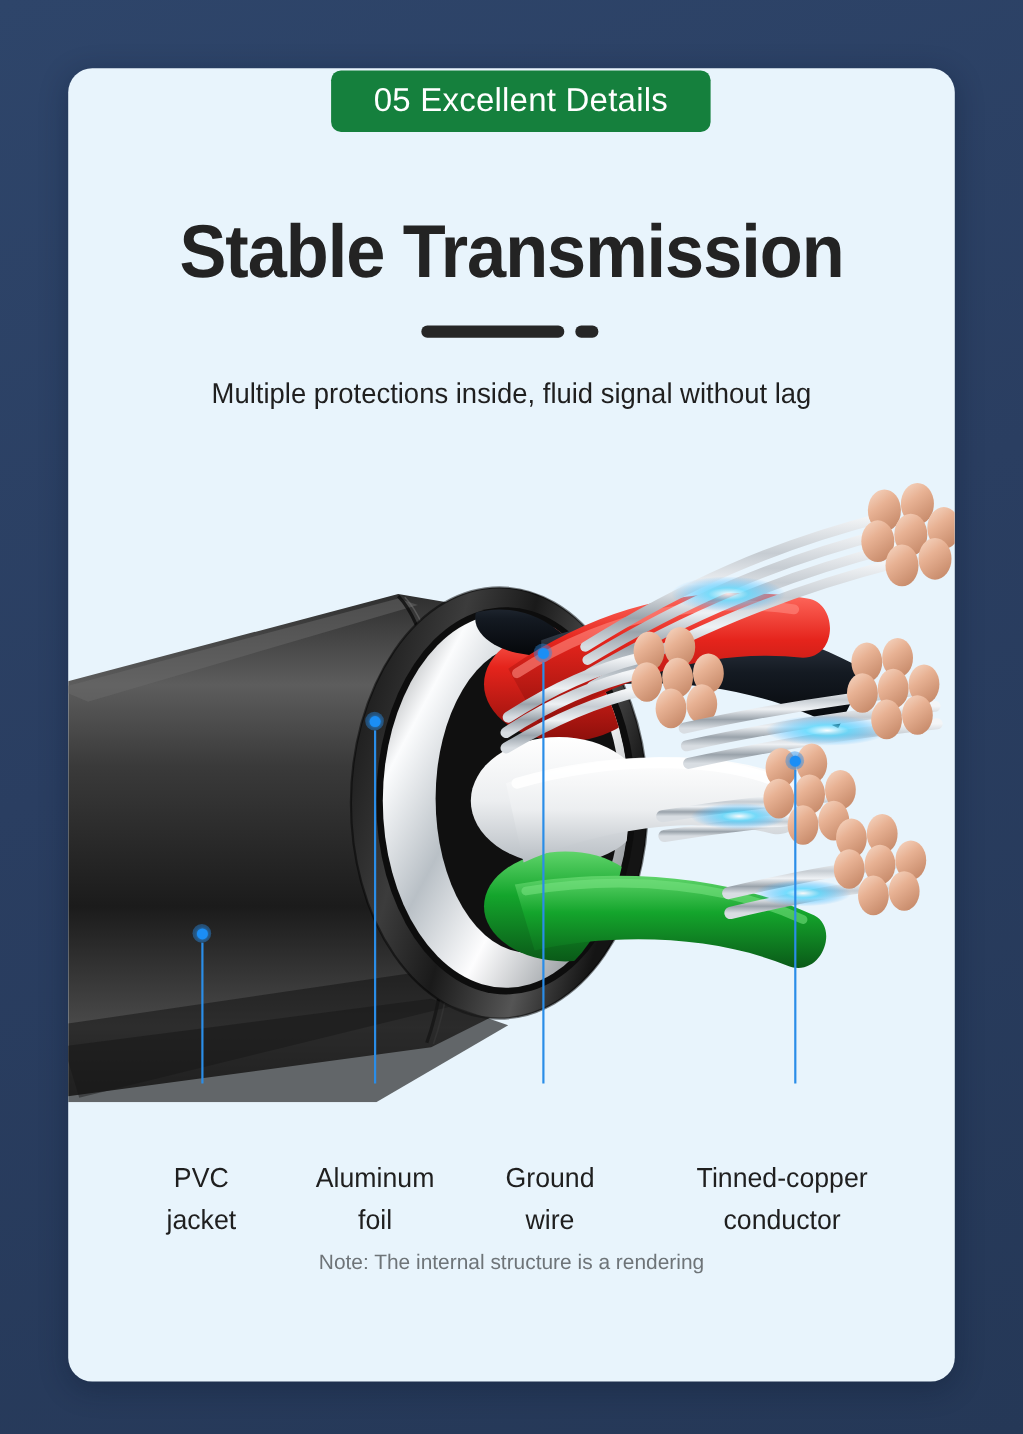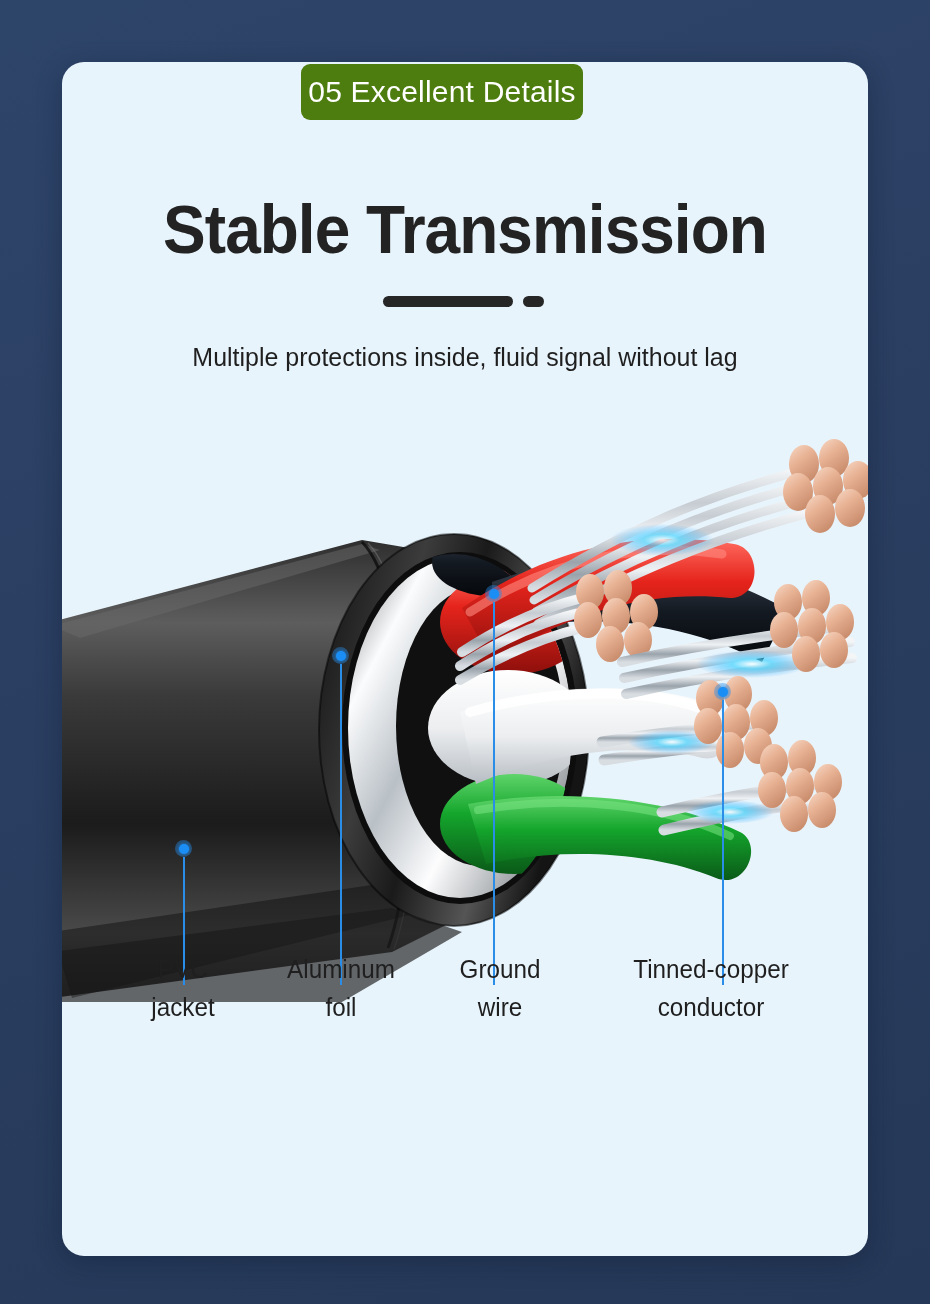--- a/index.html
+++ b/index.html
@@ -20,22 +20,22 @@
   
   .card{
     position:absolute;left:62px;top:62px;width:806px;height:1194px;
     background:#e8f4fc;border-radius:22px;
     box-shadow:0 6px 26px rgba(10,22,44,.33);
     overflow:hidden;
   }
 
   
   .badge{
-    position:absolute;left:239px;top:2px;width:282px;height:56px;
-    background:#4d7c0f;border-radius:9px;
+    position:absolute;left:239px;top:2px;width:345px;height:56px;
+    background:#15803d;border-radius:9px;
     display:flex;align-items:center;justify-content:center;
     color:#fff;font-size:30px;letter-spacing:.2px;
     font-family:"Liberation Sans",sans-serif;
   }
 
   
   .title{
     position:absolute;left:0;right:0;top:128px;text-align:center;
     font-size:68px;font-weight:bold;color:#232323;
     letter-spacing:-1px;transform:scaleX(.94);
@@ -69,21 +69,21 @@
     position:absolute;left:0;top:0;width:17px;height:17px;border-radius:50%;
     background:rgba(42,141,232,.42);
   }
   .dot .core{
     position:absolute;left:3.5px;top:3.5px;width:10px;height:10px;border-radius:50%;
     background:#1b8ef5;
     box-shadow:0 0 3px rgba(27,142,245,.9);
   }
 
   
-  .labels{position:absolute;left:0;top:888px;width:806px;height:96px;}
+  .labels{position:absolute;left:0;top:990px;width:806px;height:96px;}
   .label{
     position:absolute;text-align:center;font-size:25px;color:#1f1f1f;
     line-height:1.52;transform:scaleX(.97);
     font-family:"Liberation Sans",sans-serif;
   }
   .note{
     position:absolute;left:0;right:0;top:1072px;text-align:center;
     font-size:19px;color:#6e7478;line-height:1.62;
     font-family:"Liberation Sans",sans-serif;
   }
@@ -339,16 +339,17 @@
         <div>Ground</div>
         <div>wire</div>
       </div>
       <div class="label" style="left:533px;top:0;width:232px;">
         <div>Tinned-copper</div>
         <div>conductor</div>
       </div>
     </div>
 
     <div class="note">
+      <div>Note: The internal structure is a rendering</div>
     </div>
 
   </div>
 </div>
 
 </body></html>

